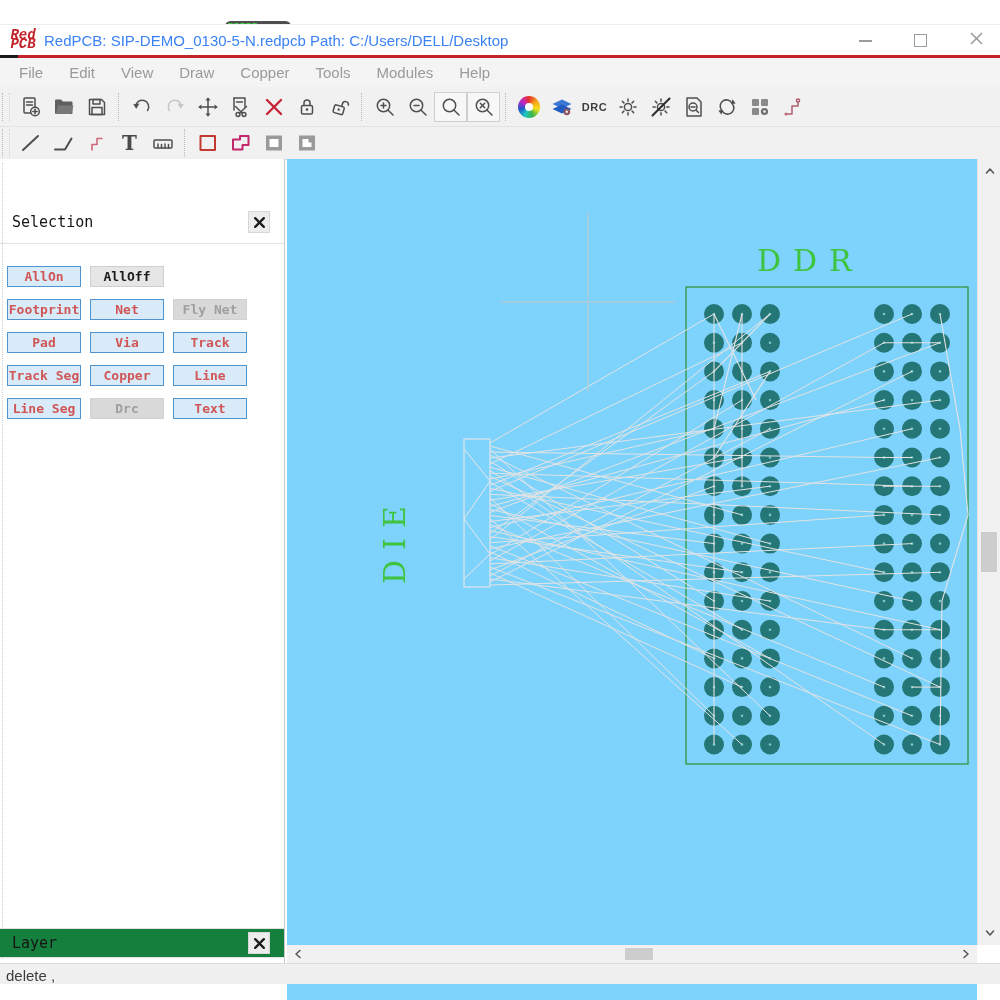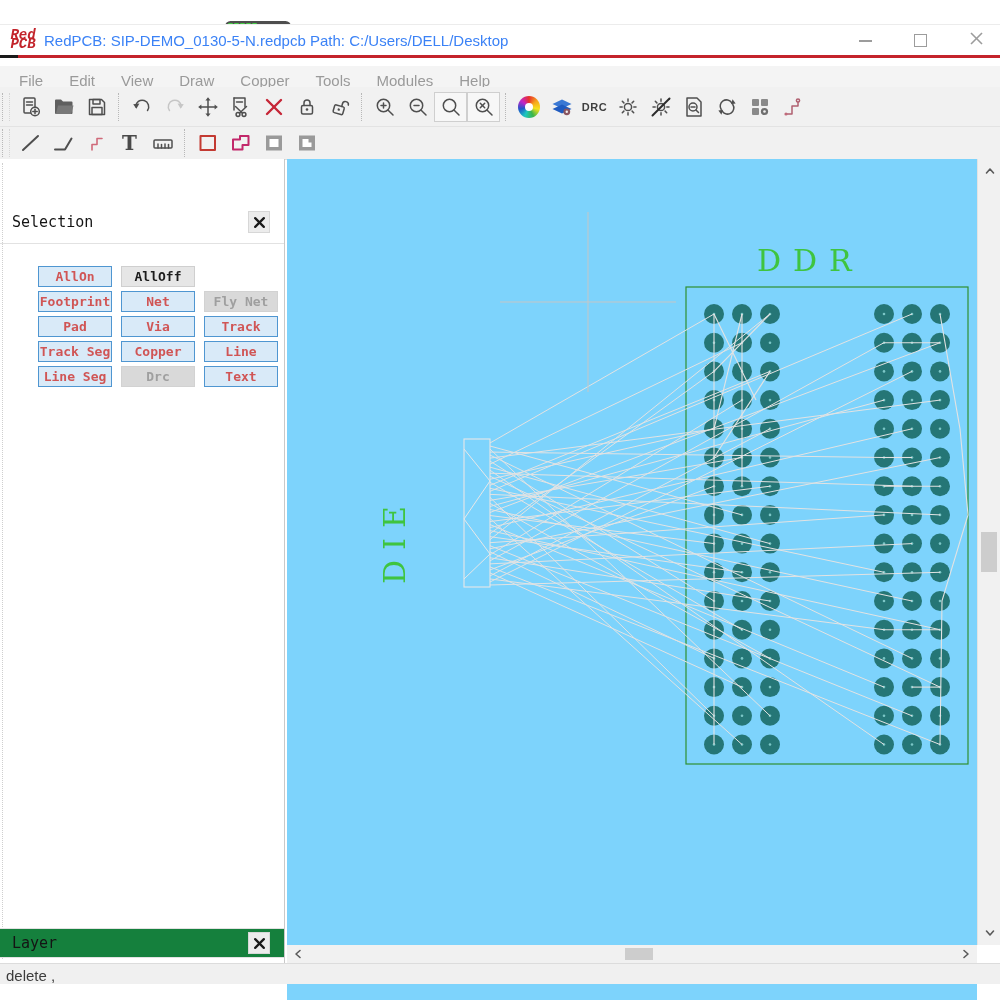--- a/index.html
+++ b/index.html
@@ -12,21 +12,21 @@
   .title-text{margin-left:8px;color:#3b82f6;font-size:15px;white-space:nowrap;}
   .winctrls{position:absolute;right:16px;top:0;height:31px;display:flex;align-items:center;gap:42px;}
   .minbar{display:block;width:13px;height:2px;background:#9c9c9c;}
   .maxbox{display:block;width:11px;height:11px;border:1.5px solid #9c9c9c;}
   .toppill{position:absolute;top:21px;left:225px;width:66px;height:11px;background:#4e4e4e;border-radius:6px;display:flex;align-items:center;gap:1px;padding-left:3px;box-sizing:border-box;}
   .toppill i{width:5px;height:7px;background:#43cb43;border-radius:1px;}
   .redline{position:absolute;top:55px;left:0;right:0;height:3px;background:#c4232b;}
   .redline::before{content:"";position:absolute;left:0;top:0;width:18px;height:3px;background:#1a1a1a;}
 
   
-  .menubar{position:absolute;top:58px;left:0;right:0;height:29px;background:#f4f4f4;display:flex;align-items:center;padding-left:6px;color:#9a9a9a;font-size:15px;margin-top:8px;}
+  .menubar{position:absolute;top:58px;left:0;right:0;height:29px;background:#f4f4f4;display:flex;align-items:center;padding-left:6px;color:#9a9a9a;font-size:15px;}
   .menu-item{padding:0 13px;cursor:default;}
 
   
   .toolbar1{position:absolute;top:87px;left:0;right:0;height:39px;background:#f1f1f1;display:flex;align-items:center;border-bottom:1px solid #e3e3e3;}
   .toolbar2{position:absolute;top:127px;left:0;right:0;height:32px;background:#f1f1f1;display:flex;align-items:center;border-bottom:1px solid #dedede;}
   .thandle{width:6px;height:28px;border-left:1px dotted #b8b8b8;border-right:1px dotted #d5d5d5;margin:0 4px 0 2px;}
   .tsep{width:1px;height:28px;border-left:1px dotted #b8b8b8;margin:0 5px;}
   .tbtn{width:33px;height:30px;display:flex;align-items:center;justify-content:center;flex:0 0 auto;}
   .tbtn svg{stroke:#4f4f4f;fill:none;stroke-width:1.5;stroke-linecap:round;stroke-linejoin:round;width:24px;height:24px;}
   .tbtn.boxed{border:1px solid #cfcfcf;background:#f7f7f7;width:31px;height:28px;}
@@ -34,21 +34,21 @@
   .colorwheel::after{content:"";position:absolute;left:7px;top:7px;width:8px;height:8px;border-radius:50%;background:#fff;}
   .drctext{font-size:11px;font-weight:bold;color:#3f3f3f;letter-spacing:.5px;}
   .ticonT{font-family:"DejaVu Serif",serif;font-size:20px;font-weight:bold;color:#4a4a4a;line-height:1;}
 
   
   .sidebar{position:absolute;top:159px;left:0;width:285px;height:804px;background:#fff;border-right:1px solid #c9c9c9;box-sizing:border-box;}
   .sidebar::before{content:"";position:absolute;left:2px;top:4px;bottom:4px;border-left:1px dotted #cfcfcf;}
   .panel-header{height:42px;border-bottom:1px solid #e2e2e2;display:flex;align-items:center;justify-content:space-between;padding:0 14px 0 12px;font-family:"DejaVu Sans Mono",monospace;font-size:15px;color:#141414;background:#fff;margin-top:42px;}
   .xbtn{width:20px;height:20px;background:#ececec;border:1px solid #d7d7d7;display:flex;align-items:center;justify-content:center;cursor:pointer;}
   .xbtn svg{width:13px;height:13px;stroke:#1a1a1a;stroke-width:2.6;stroke-linecap:round;}
-  .selgrid{display:grid;grid-template-columns:74px 74px 74px;gap:4px 9px;padding:22px 0 0 38px;}
+  .selgrid{display:grid;grid-template-columns:74px 74px 74px;gap:12px 9px;padding:22px 0 0 7px;}
   .selbtn{height:21px;display:flex;align-items:center;justify-content:center;font-family:"DejaVu Sans Mono",monospace;font-size:13px;font-weight:bold;box-sizing:border-box;cursor:pointer;white-space:nowrap;}
   .selbtn.on{background:#d9eaf8;border:1px solid #4f96d1;color:#d05555;}
   .selbtn.neutral{background:#e6e6e6;border:1px solid #cfcfcf;color:#1c1c1c;}
   .selbtn.disabled{background:#d9d9d9;border:1px solid #d2d2d2;color:#9f9f9f;}
   .selbtn.empty{visibility:hidden;}
   .layer-header{position:absolute;left:0;right:0;top:769px;height:30px;border-top:1px solid #e2e2e2;border-bottom:1px solid #e2e2e2;display:flex;align-items:center;justify-content:space-between;padding:0 14px 0 12px;font-family:"DejaVu Sans Mono",monospace;font-size:15px;color:#141414;background:#15803d;box-sizing:border-box;}
 
   .canvas{position:absolute;top:159px;left:287px;width:690px;height:990px;background:#7dd3fc;}
   .canvas svg{display:block;width:690px;height:786px;}
 

